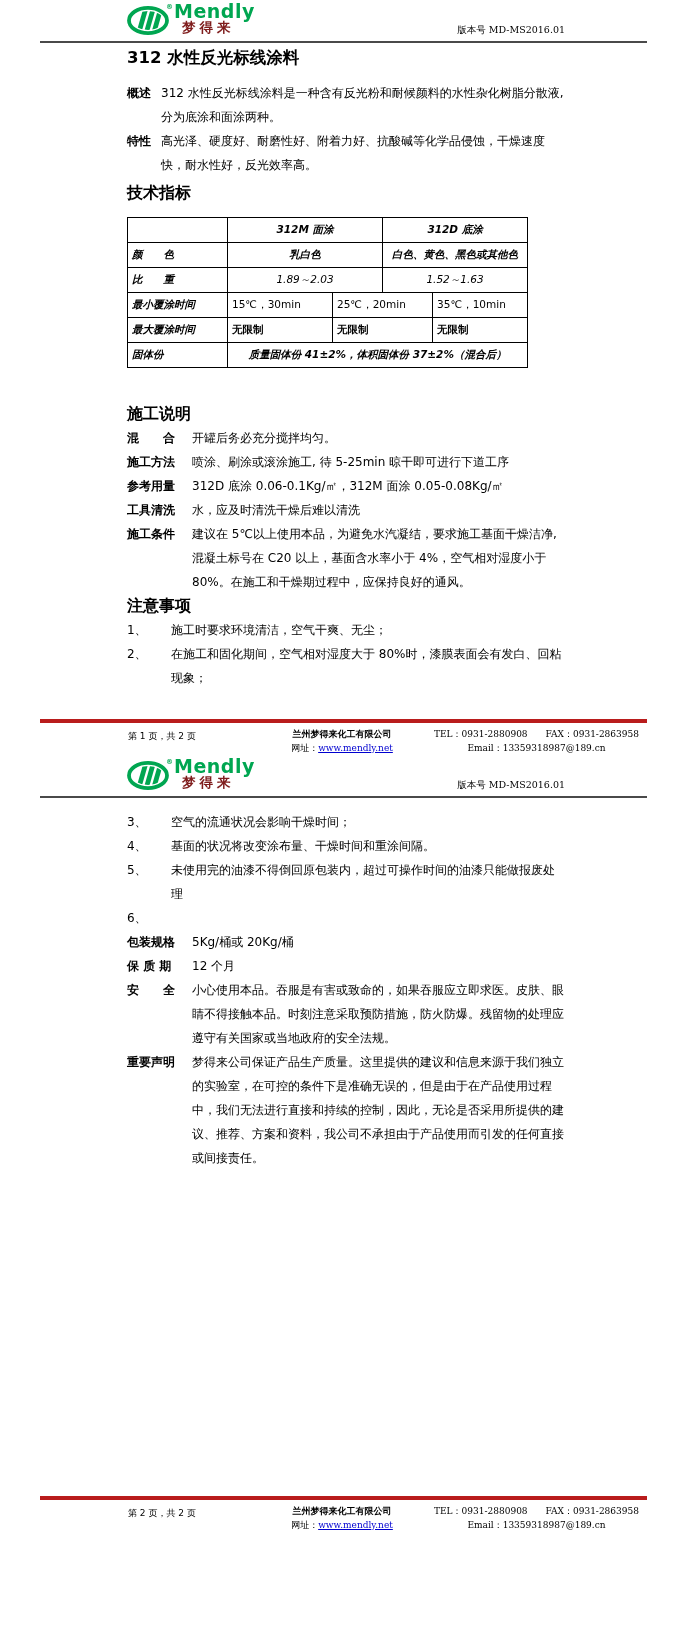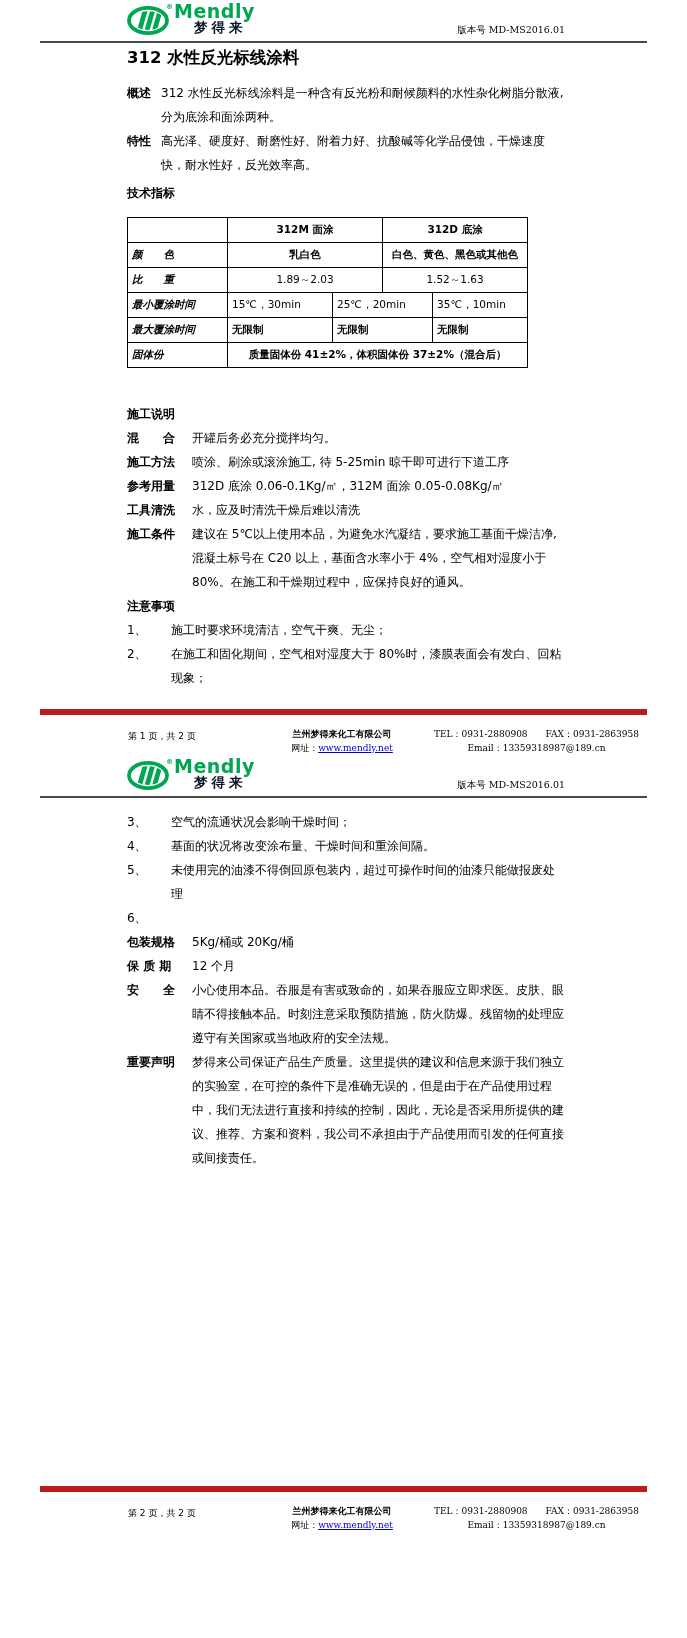--- a/index.html
+++ b/index.html
@@ -15,51 +15,51 @@
   
   .phead {
     margin:0 40px; padding:3px 0 2px;
     border-bottom:2px solid #4a4a4a;
     display:flex; justify-content:space-between; align-items:flex-end;
   }
   .logo { display:flex; align-items:flex-start; margin-left:87px; height:36px; }
   .logo-mark { display:block; margin-top:3px; }
   .logo-reg { font-size:7px; color:#00a651; font-weight:bold; margin:0 1px 0 -3px; }
   .logo-en { font-size:19px; font-weight:bold; color:#00a651; letter-spacing:0.5px; line-height:17px; font-family:"DejaVu Sans",sans-serif; }
-  .logo-cn { font-size:13.5px; font-weight:bold; color:#0f172a; letter-spacing:4px; margin-left:20px; line-height:15px; }
+  .logo-cn { font-size:13.5px; font-weight:bold; color:#7f1d1d; letter-spacing:4px; margin-left:8px; line-height:15px; }
   .version { font-size:9.5px; margin:0 82px 2px 0; font-family:"DejaVu Serif","Liberation Serif",serif; }
 
   
   .content { margin:0 122px 0 127px; }
   .doc-title { font-size:16.5px; font-weight:bold; margin:4px 0 12px; }
 
   .row { display:flex; font-size:12px; line-height:24px; }
   .lbl { font-weight:bold; flex:none; }
   .lbl-2 { width:34px; }
   .lbl-4 { width:65px; }
   .num { flex:none; width:44px; }
   .val { flex:1; }
-  .sec-head { font-size:12px; font-weight:bold; line-height:24px; }
+  .sec-head { font-size:16px; font-weight:bold; line-height:24px; }
   .mt-tech { margin-top:4px; }
   .mt-build { margin-top:34px; }
 
   
   table.spec { border-collapse:collapse; margin:12px 0 0 0; width:400px; font-size:10.5px; table-layout:fixed; }
   table.spec td { border:1px solid #000; height:24px; padding:0 4px; overflow:hidden; white-space:nowrap; }
-  td.c { text-align:center; }
+  td.c { text-align:center;font-style:italic; }
   td.l { text-align:left; padding-left:8px; }
   td.labelc { padding-left:10px; font-weight:bold;font-style:italic; }
   td.b { font-weight:bold; }
 
   
   .pfoot {
     margin-top:auto;
     margin-left:40px; margin-right:40px;
-    border-top:6px solid #b91c1c;
-    padding-top:12px;
+    border-top:4px solid #b91c1c;
+    padding-top:4px;
     display:flex; align-items:flex-start;
     font-size:9px; line-height:14px;
   }
   .f-page { flex:none; margin-left:88px; width:130px; padding-top:2px; }
   .f-mid { flex:none; width:168px; text-align:center; font-weight:bold; }
   .f-mid .webline { font-weight:normal; font-family:"DejaVu Serif","Liberation Serif",serif; }
   .f-right { flex:none; margin-left:8px; text-align:center; font-family:"DejaVu Serif","Liberation Serif",serif; }
   .f-right .gap { display:inline-block; width:18px; }
   a.weblink { color:#0000d0; text-decoration:underline; }
 

